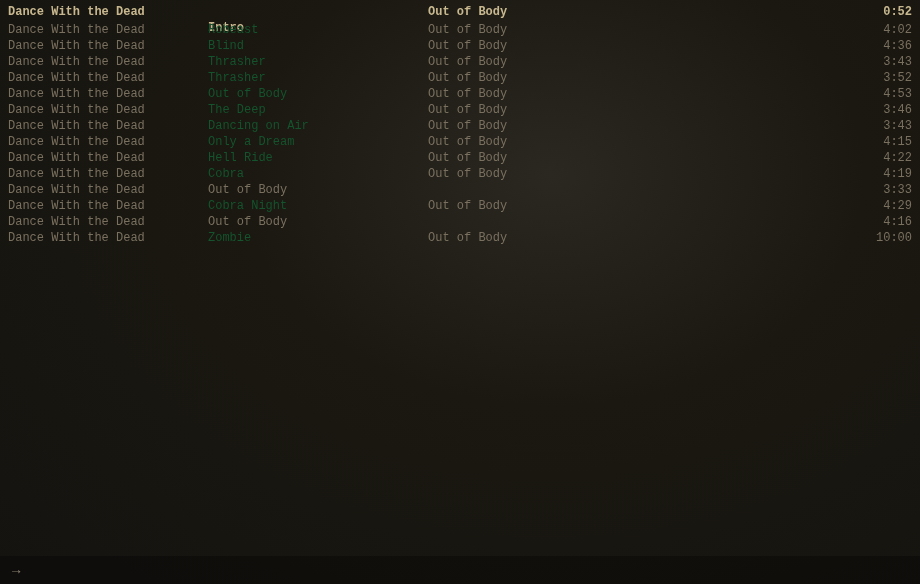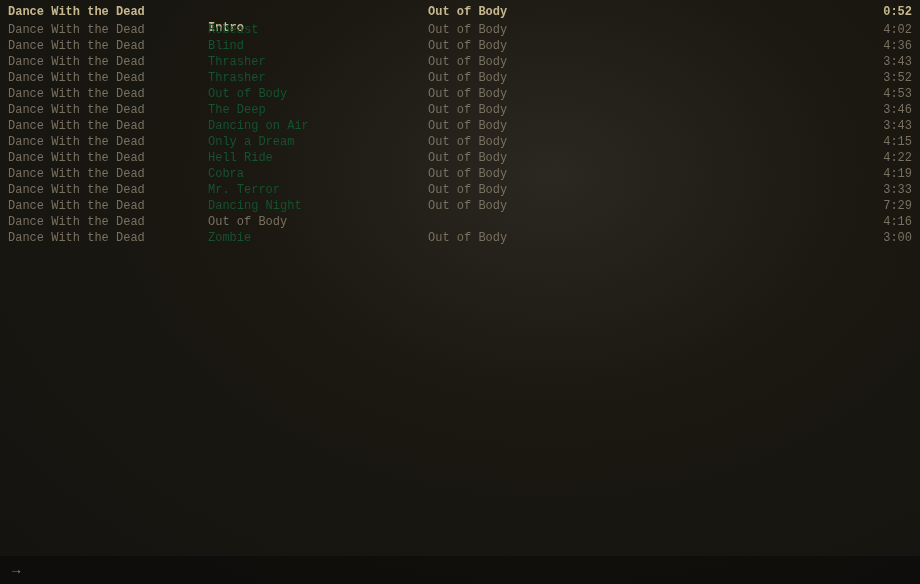--- a/index.html
+++ b/index.html
@@ -163,38 +163,37 @@
       <span class="col-duration">4:22</span>
     </div>
     <div class="track-row">
       <span class="col-artist">Dance With the Dead</span>
       <span class="col-title">Cobra</span>
       <span class="col-album">Out of Body</span>
       <span class="col-duration">4:19</span>
     </div>
     <div class="track-row">
       <span class="col-artist">Dance With the Dead</span>
-      <span class="col-title">Mr. Terror</span>
       <span class="col-album">Out of Body</span>
       <span class="col-duration">3:33</span>
     </div>
     <div class="track-row">
       <span class="col-artist">Dance With the Dead</span>
-      <span class="col-title">Dancing Night</span>
+      <span class="col-title">Cobra Night</span>
       <span class="col-album">Out of Body</span>
-      <span class="col-duration">7:29</span>
+      <span class="col-duration">4:29</span>
     </div>
     <div class="track-row">
       <span class="col-artist">Dance With the Dead</span>
       <span class="col-album">Out of Body</span>
       <span class="col-duration">4:16</span>
     </div>
     <div class="track-row">
       <span class="col-artist">Dance With the Dead</span>
       <span class="col-title">Zombie</span>
       <span class="col-album">Out of Body</span>
-      <span class="col-duration">3:00</span>
+      <span class="col-duration">10:00</span>
     </div>
   </div>
 
 <div class="bottom-bar">
   <span class="arrow-icon">→</span>
 </div>
 
 </body></html>

